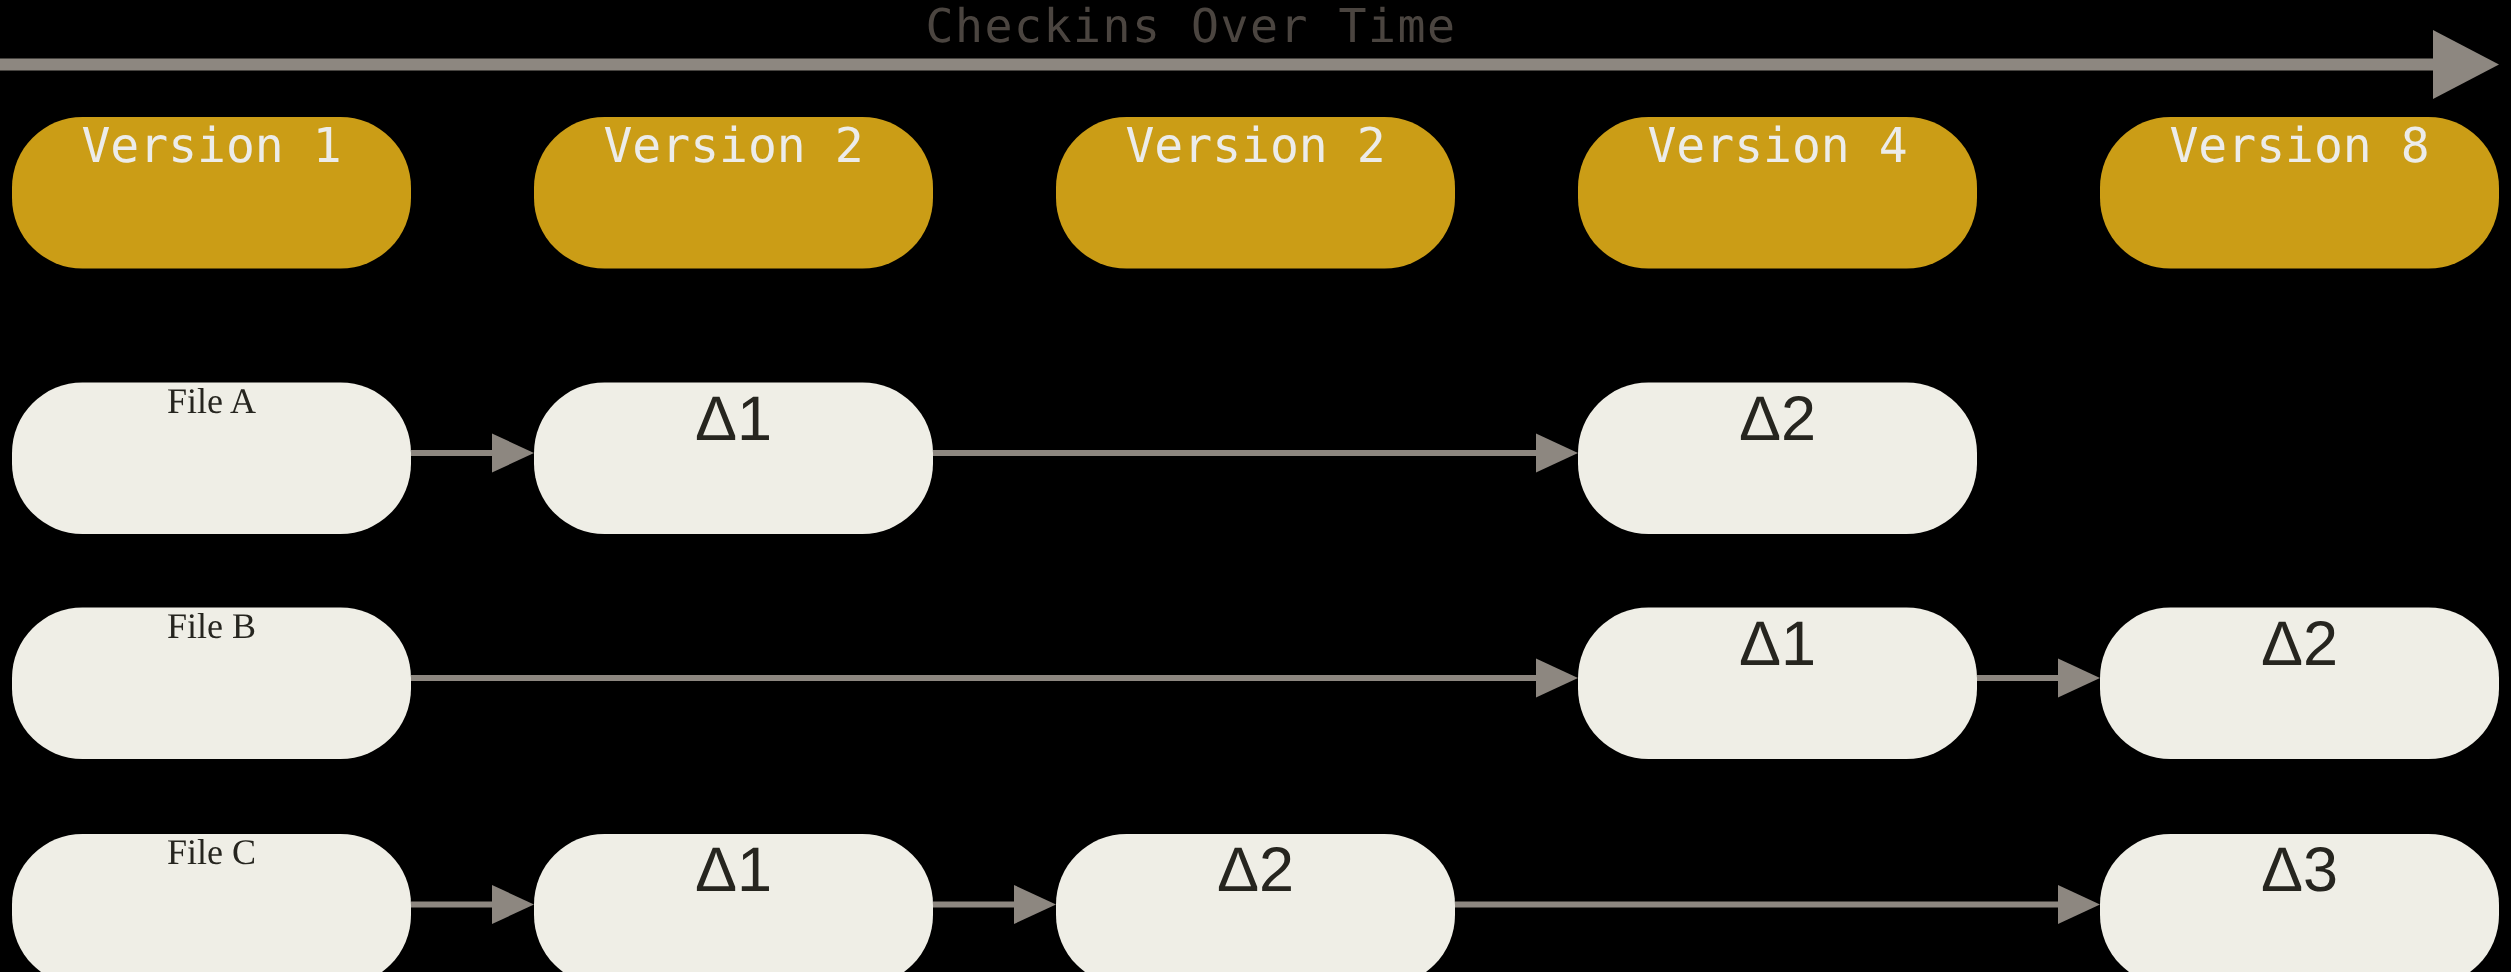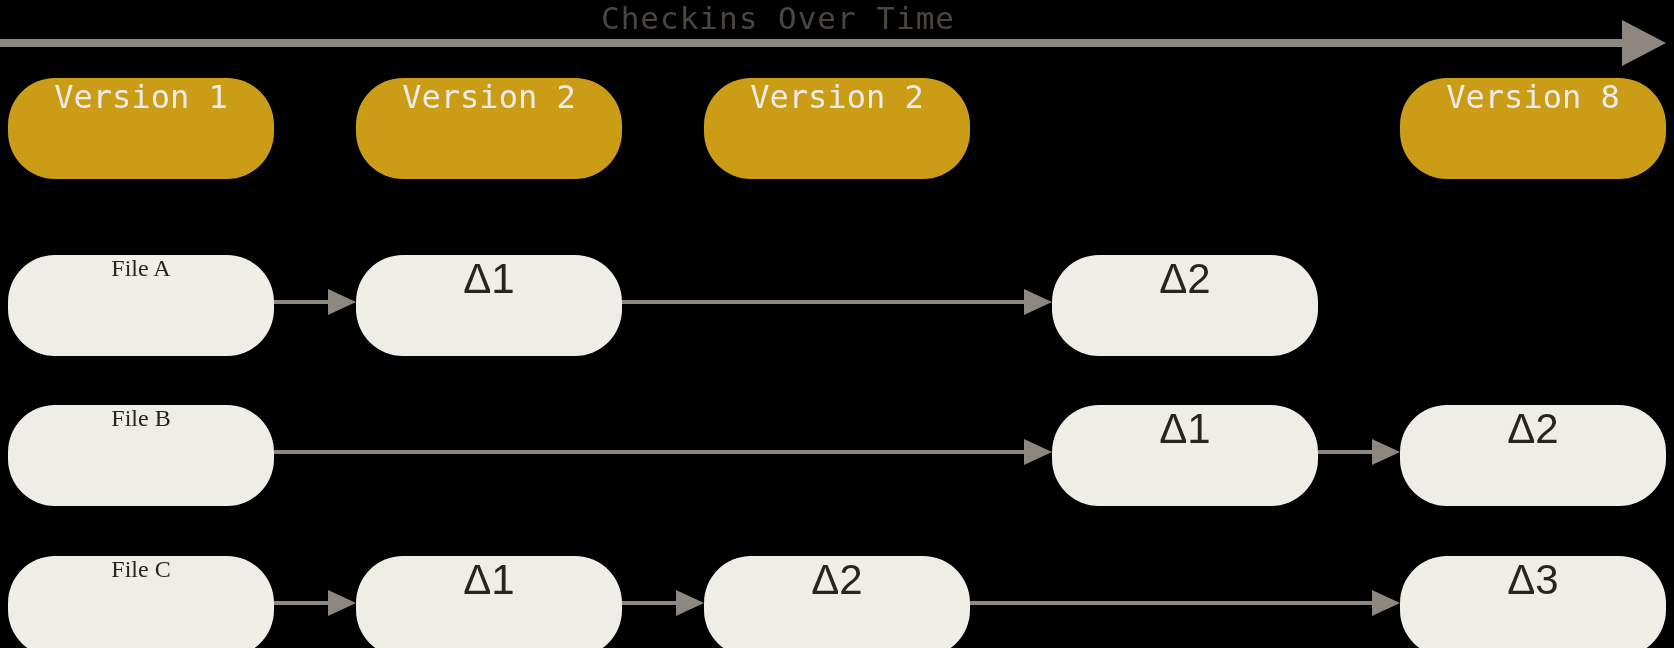--- a/index.html
+++ b/index.html
@@ -19,20 +19,21 @@
     position: absolute;
     left: 0;
     top: 0;
     width: 1556px;
     text-align: center;
     font-size: 31px;
     letter-spacing: 1px;
     color: var(--title_text, #4B4540);
     font-family: "DejaVu Sans Mono", monospace;
     white-space: nowrap;
+    padding-left: 16px;
   }
   .hline {
     position: absolute;
     background: var(--arrow, #8D8780);
   }
   .ahead {
     position: absolute;
     width: 0;
     height: 0;
     border-top: 13px solid transparent;
@@ -84,20 +85,23 @@
 
   <div class="pill gold" style="left:8px;    top:78px;">
     <span>Version 1</span>
   </div>
   <div class="pill gold" style="left:356px;  top:78px;">
     <span>Version 2</span>
   </div>
   <div class="pill gold" style="left:704px;  top:78px;">
     <span>Version 2</span>
   </div>
+  <div class="pill gold" style="left:1052px; top:78px;">
+    <span>Version 4</span>
+  </div>
   <div class="pill gold" style="left:1400px; top:78px;">
     <span>Version 8</span>
   </div>
 
   <div class="pill file" style="left:8px; top:255px;">
     <span>File A</span>
   </div>
   <div class="hline" style="left:274px; top:300px; width:54px; height:4px;"></div>
   <div class="ahead" style="left:328px; top:289px;"></div>
   <div class="pill delta" style="left:356px; top:255px;">

